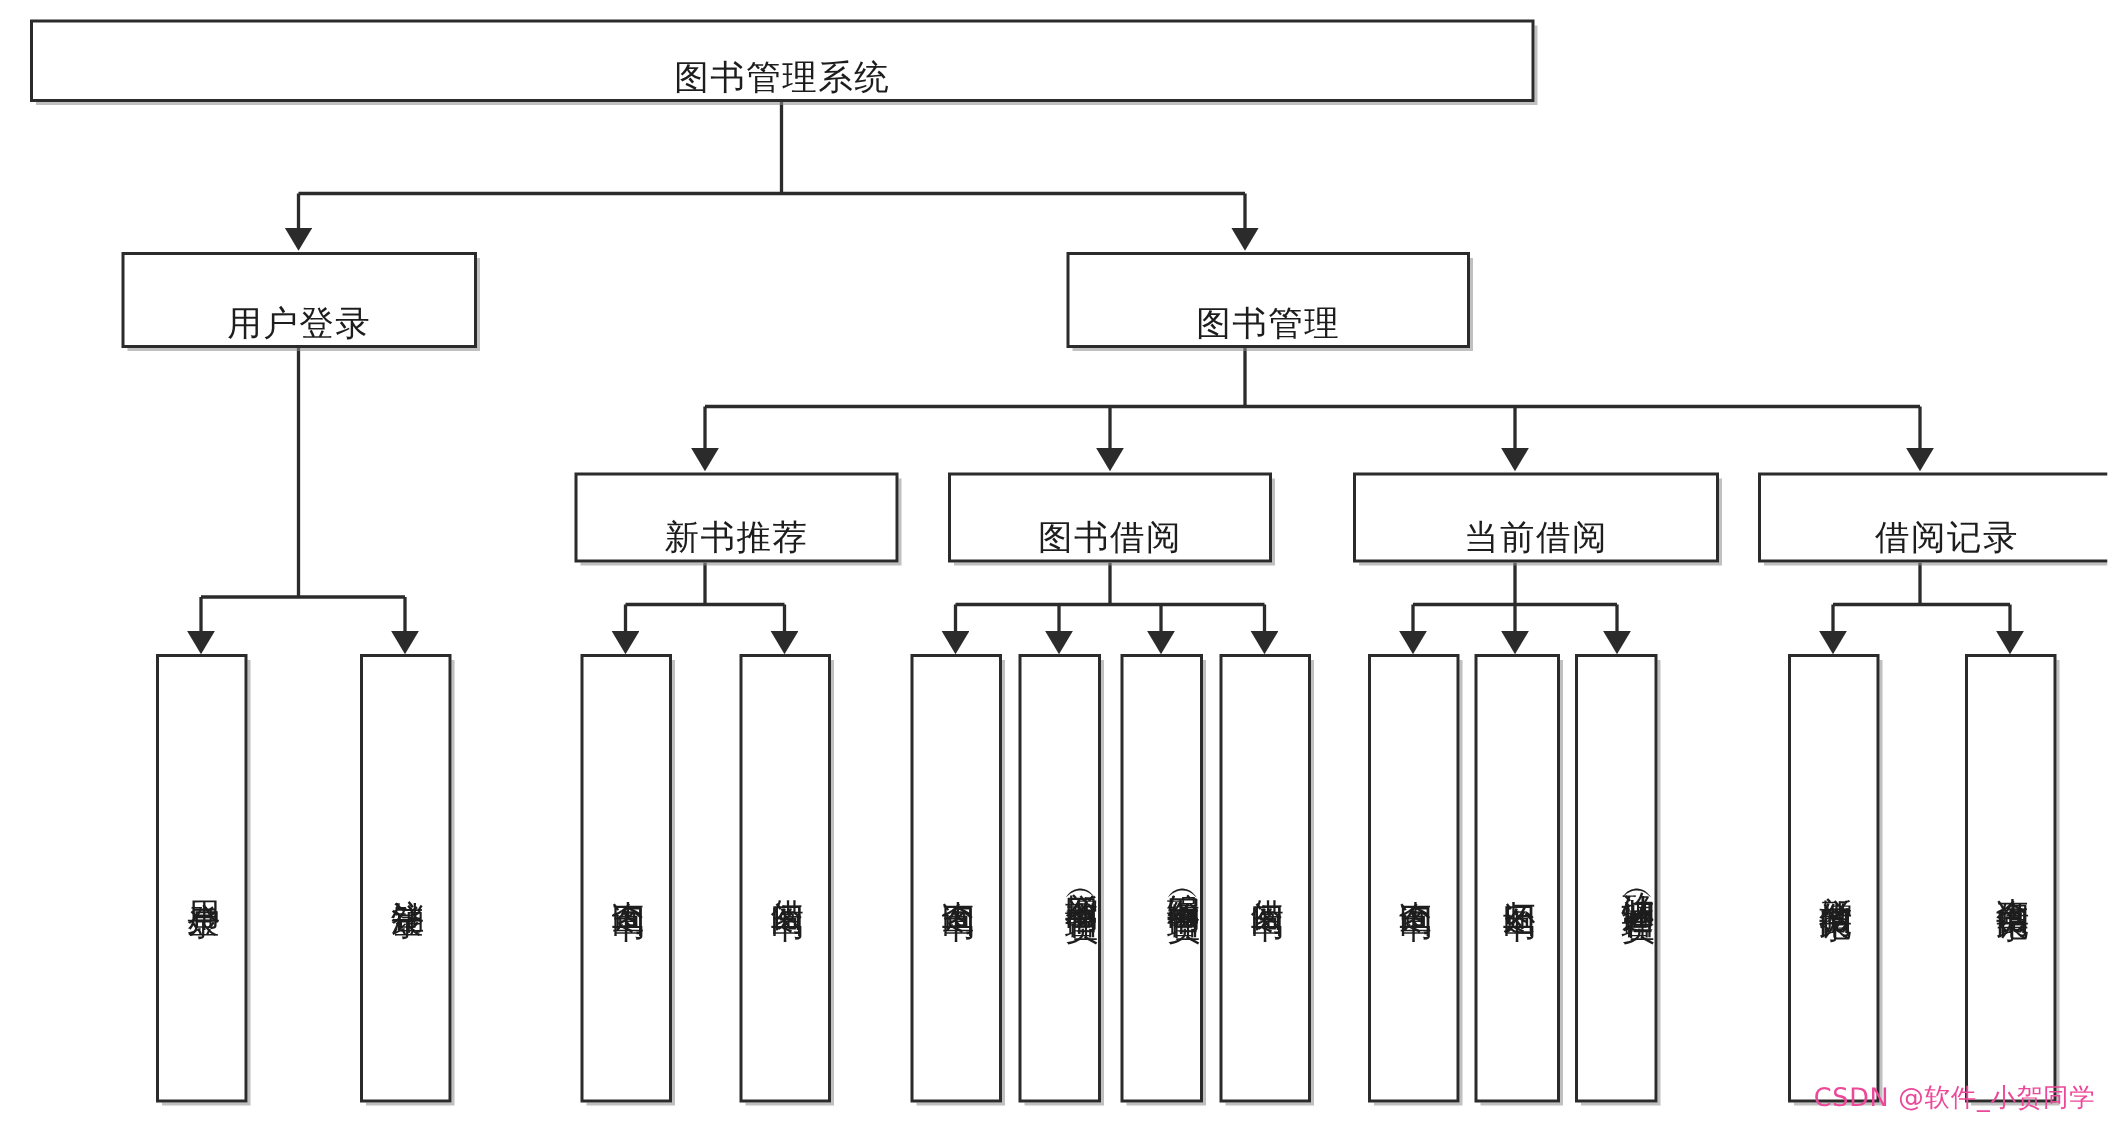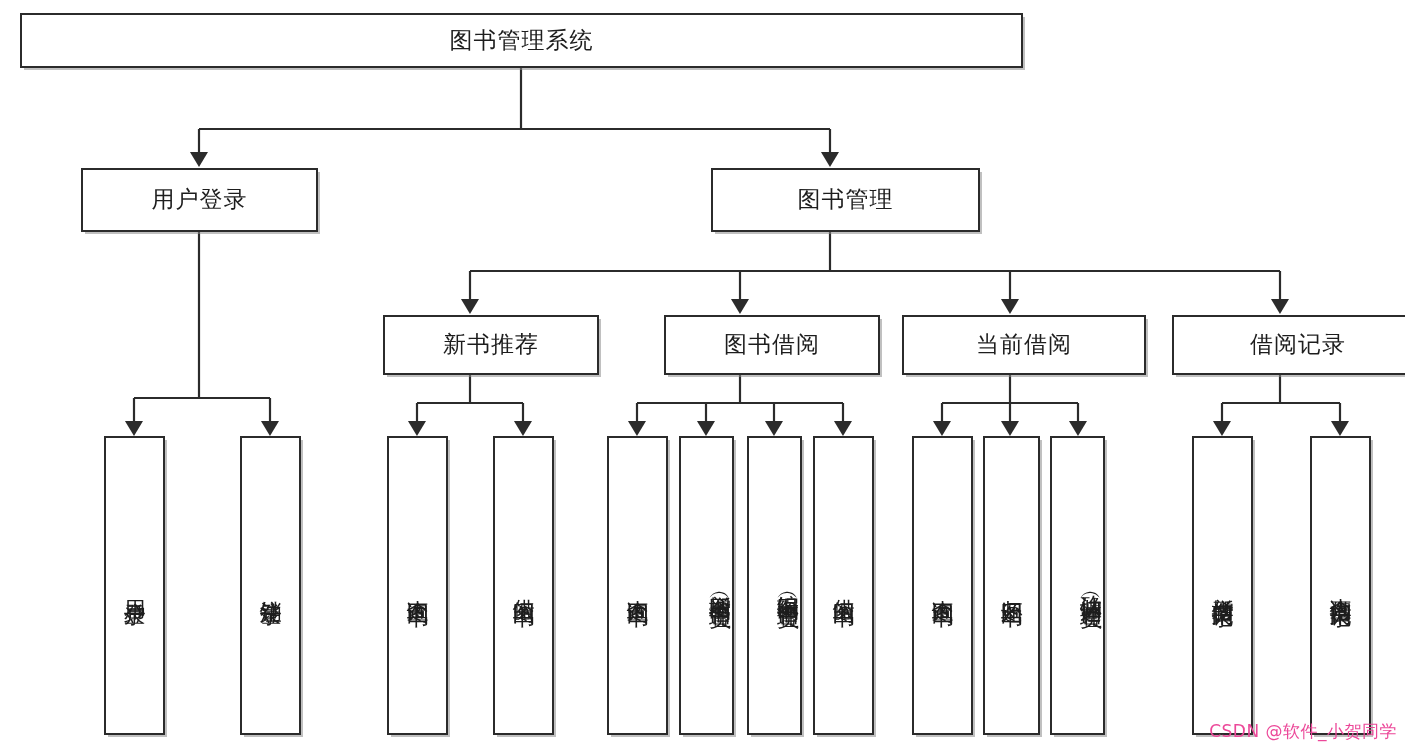--- a/index.html
+++ b/index.html
@@ -34,20 +34,21 @@
     box-shadow: 3px 3px 0 -1px rgba(140,140,140,0.55);
     display: flex;
     align-items: center;
     justify-content: center;
     color: #1d1d1d;
     line-height: 1.12;
   }
   .node.horiz {
     font-size: 23px;
     letter-spacing: 1px;
+    align-items: flex-end;
   }
   .node.vert {
     writing-mode: vertical-rl;
     text-orientation: upright;
     font-size: 22px;
     letter-spacing: 2px;
     padding: 8px 0;
     align-items: flex-start;
     justify-content: center;
     white-space: nowrap;
@@ -130,21 +131,21 @@
   <div class="node horiz" style="left:81px; top:168px; width:237px; height:64px;">
     <span>用户登录</span>
   </div>
   <div class="node horiz" style="left:711px; top:168px; width:269px; height:64px;">
     <span>图书管理</span>
   </div>
 
   <div class="node horiz" style="left:362px; top:315px; width:216px; height:60px;margin-left:21px;">
     <span>新书推荐</span>
   </div>
-  <div class="node horiz" style="left:632px; top:315px; width:216px; height:60px;margin-left:32px;">
+  <div class="node horiz" style="left:632px; top:315px; width:216px; height:60px;">
     <span>图书借阅</span>
   </div>
   <div class="node horiz" style="left:902px; top:315px; width:244px; height:60px;">
     <span>当前借阅</span>
   </div>
   <div class="node horiz" style="left:1172px; top:315px; width:252px; height:60px;">
     <span>借阅记录</span>
   </div>
 
   <div class="node vert mid" style="left:104px; top:436px; width:61px; height:299px;">

